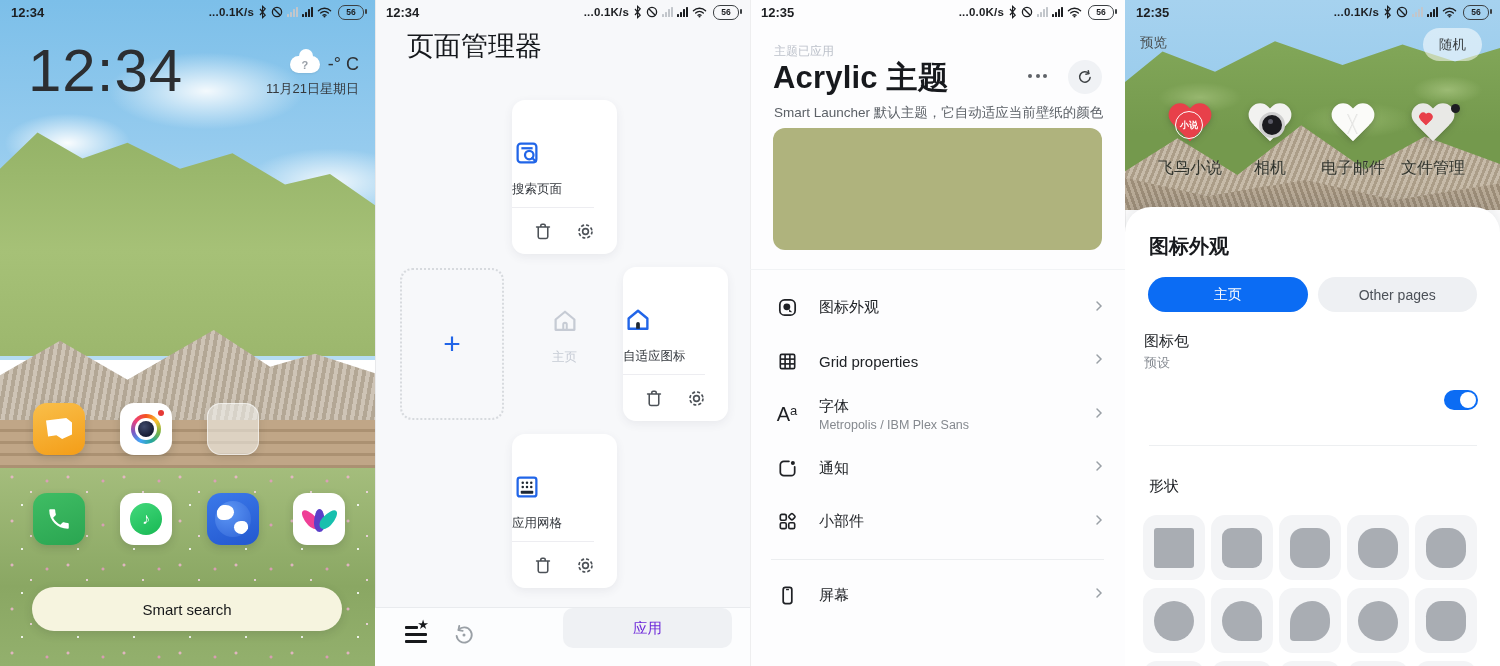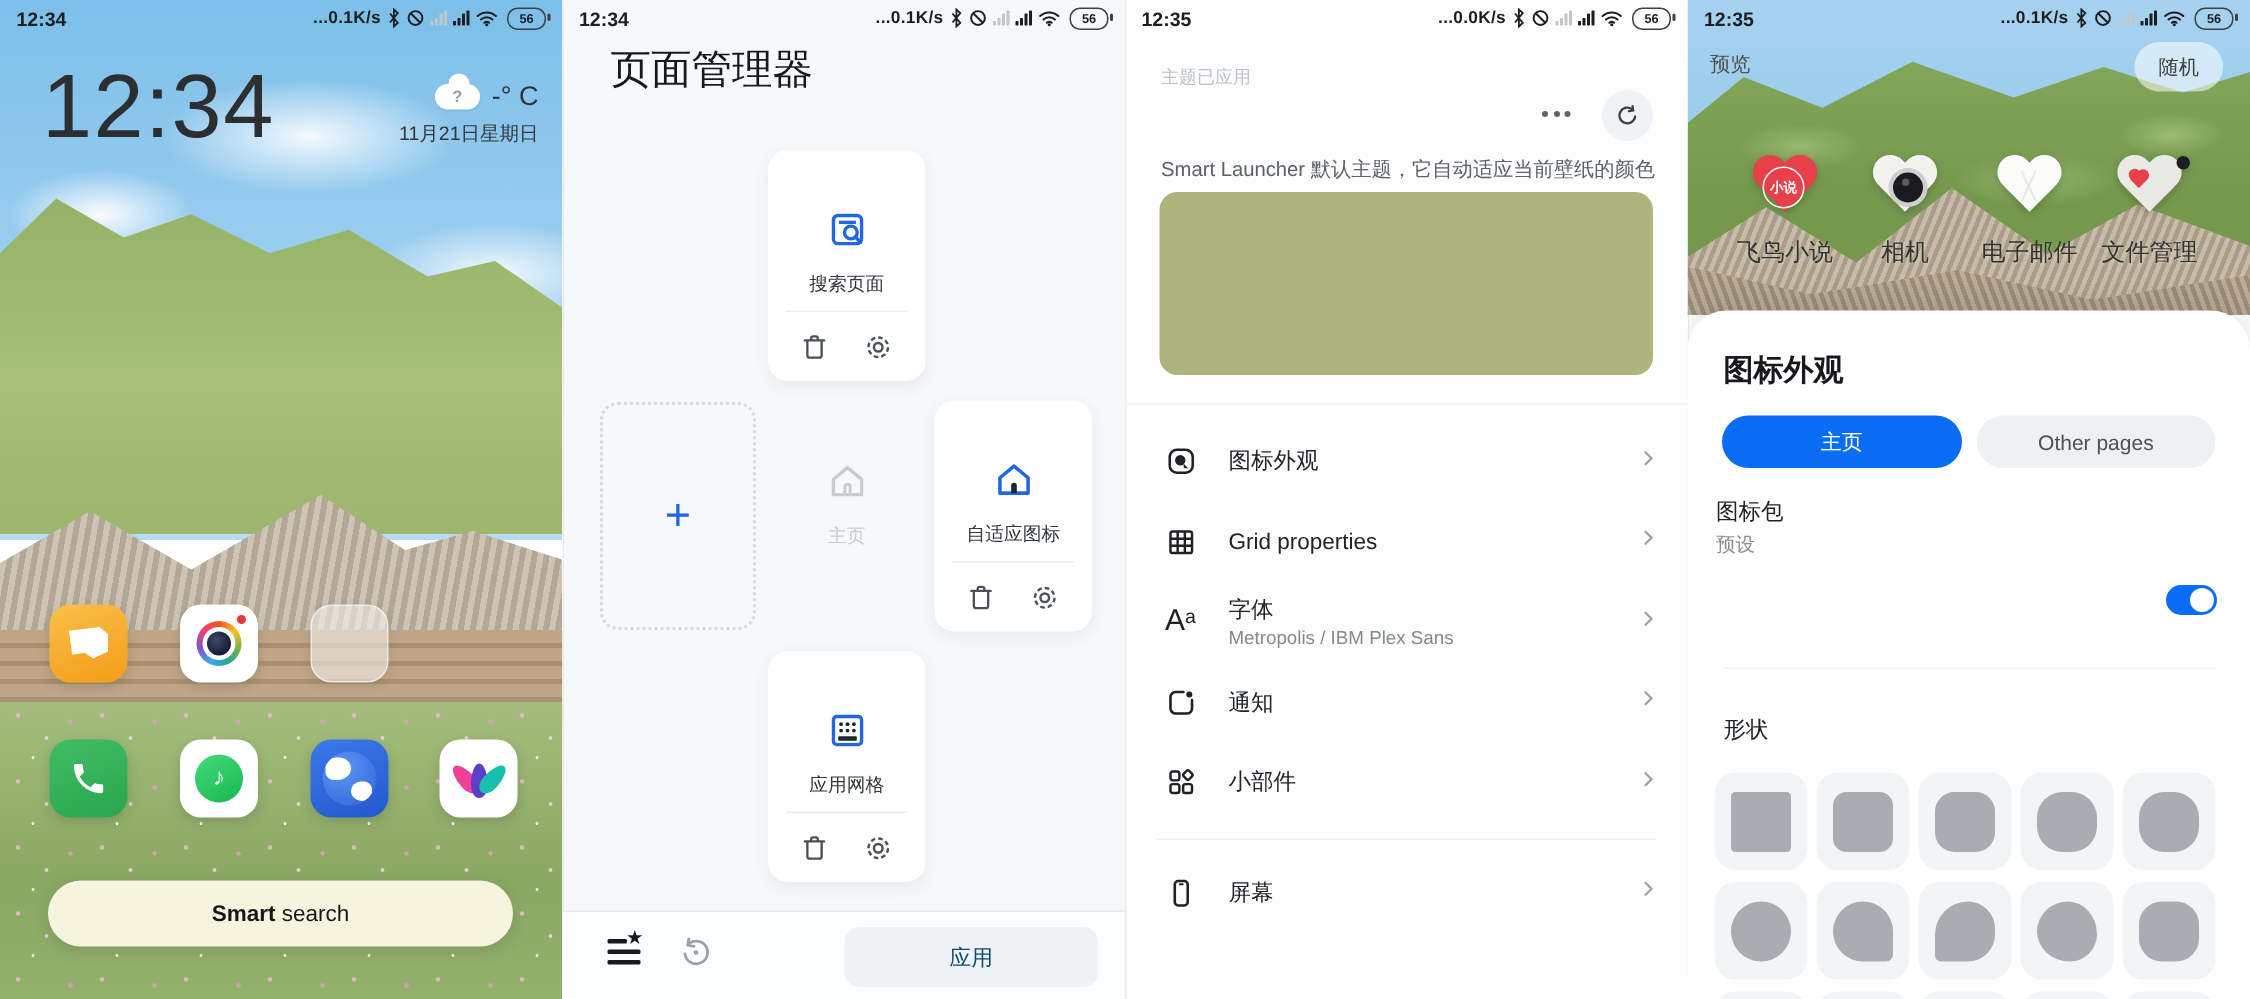--- a/index.html
+++ b/index.html
@@ -87,45 +87,45 @@
   .ai-browser .globe::after{content:"";position:absolute;right:3px;bottom:3px;width:14px;height:13px;background:#fff;
     border-radius:55% 45% 50% 60%}
   .ai-gallery{background:#fff;display:flex;align-items:center;justify-content:center}
   .petal{position:absolute;width:11px;height:23px;border-radius:50% 50% 50% 50%/62% 62% 38% 38%}
   .petal.p1{background:#ef3f96;transform:rotate(-42deg);left:12px;top:15px}
   .petal.p2{background:#5b3fc9;transform:rotate(0deg);left:21px;top:16px}
   .petal.p3{background:#17c0ae;transform:rotate(42deg);left:30px;top:15px}
   .search-bar{position:absolute;left:32px;top:587px;width:310px;height:44px;border-radius:22px;
     background:#f6f4df;display:flex;align-items:center;justify-content:center;z-index:8;
     box-shadow:0 3px 10px rgba(40,50,40,.15);font-size:15px;color:#17181a}
-  .search-bar b{font-weight:700;margin-right:4px}
+  .search-bar b{font-weight:400;margin-right:4px}
 
   
   .pm-title{position:absolute;left:32px;top:28px;font-size:27px;font-weight:400;color:#15181c}
   .pm-card{position:absolute;width:105px;height:154px;background:#fff;border-radius:13px;
-    box-shadow:0 3px 10px rgba(60,70,90,.08);display:flex;flex-direction:column;align-items:center}
+    box-shadow:0 3px 10px rgba(60,70,90,.08);display:flex;flex-direction:column;}
   .pm-card .pm-ic{margin-top:38px}
   .pm-card .pm-lbl{margin-top:13px;font-size:12.5px;color:#33373d}
   .pm-card .pm-div{margin-top:auto;width:78%;height:1px;background:#ededf1}
   .pm-actions{height:46px;width:100%;display:flex;align-items:center;justify-content:space-around;padding:0 10px;box-sizing:border-box}
   .pm-ghost{position:absolute;width:105px;height:154px;display:flex;flex-direction:column;align-items:center;
     justify-content:center;gap:13px;transform:translateY(-8px)}
   .pm-ghost .pm-lbl{font-size:12.5px;color:#c6cbd4}
   .pm-add{position:absolute;border:2px dotted #d7dade;border-radius:12px;display:flex;align-items:center;justify-content:center}
   .pm-plus{color:#2165e8;font-size:30px;font-weight:400;line-height:1}
   .pm-bottombar{position:absolute;left:0;right:0;top:607px;bottom:0;background:#fcfdfe;border-top:1px solid #e9ebee}
   .pm-sort{position:absolute;left:30px;top:15px;width:24px;height:22px}
   .pm-sort i{position:absolute;left:0;height:2.5px;background:#17191c;border-radius:1px}
   .pm-sort i:nth-child(1){top:3px;width:13px}
   .pm-sort i:nth-child(2){top:10px;width:22px}
   .pm-sort i:nth-child(3){top:17px;width:22px}
   .pm-sort s{position:absolute;right:0;top:-6px;color:#17191c;font-size:13px;text-decoration:none}
   .pm-history{position:absolute;left:76px;top:14px}
-  .pm-apply{position:absolute;left:188px;top:10px;width:169px;height:40px;border-radius:10px;background:#eff1f4;
-    display:flex;align-items:center;justify-content:center;font-size:14.5px;color:#0c4a6e}
+  .pm-apply{position:absolute;left:188px;top:0;width:169px;height:40px;border-radius:10px;background:#eff1f4;
+    display:flex;align-items:center;justify-content:center;font-size:14.5px;color:#6d28d9}
 
   
   .th-applied{position:absolute;left:24px;top:43px;font-size:12px;color:#bcc1ca}
   .th-title{position:absolute;left:23px;top:57px;font-size:31px;font-weight:700;color:#17191d;letter-spacing:.2px}
   .th-more{position:absolute;left:278px;top:74px;display:flex;gap:3.5px}
   .th-more i{width:4px;height:4px;border-radius:50%;background:#5f6368}
   .th-refresh{position:absolute;left:318px;top:60px;width:34px;height:34px;border-radius:50%;background:#f0f2f5;
     display:flex;align-items:center;justify-content:center}
   .th-sub{position:absolute;left:24px;top:104px;font-size:13.5px;color:#5c6167;width:330px}
   .th-preview{position:absolute;left:23px;top:128px;width:329px;height:122px;border-radius:12px}
@@ -451,20 +451,21 @@
           <path d="M1.5 4.6 A 9.5 9.5 0 0 1 14.5 4.6 M3.9 7.1 A 6 6 0 0 1 12.1 7.1 M6.3 9.4 A 2.8 2.8 0 0 1 9.7 9.4" fill="none" stroke="#1c1e21" stroke-width="1.4" stroke-linecap="round"></path>
           <circle cx="8" cy="10.8" r="1.1" fill="#1c1e21"></circle>
         </svg>
       <span class="battery">
           <span>56</span>
         </span>
     </span>
   </div>
 
   <div class="th-applied">主题已应用</div>
+  <div class="th-title">Acrylic 主题</div>
   <div class="th-more">
       <i></i>
       <i></i>
       <i></i>
     </div>
   <div class="th-refresh">
     <svg width="18" height="18" viewBox="0 0 24 24">
         <path d="M17 7.2 A 7 7 0 1 0 18.8 12.8" fill="none" stroke="#3c4043" stroke-width="2" stroke-linecap="round"></path>
         <path d="M16.4 3.6 L17.1 7.5 L13.2 8.2" fill="none" stroke="#3c4043" stroke-width="2" stroke-linecap="round" stroke-linejoin="round"></path>
       </svg>

